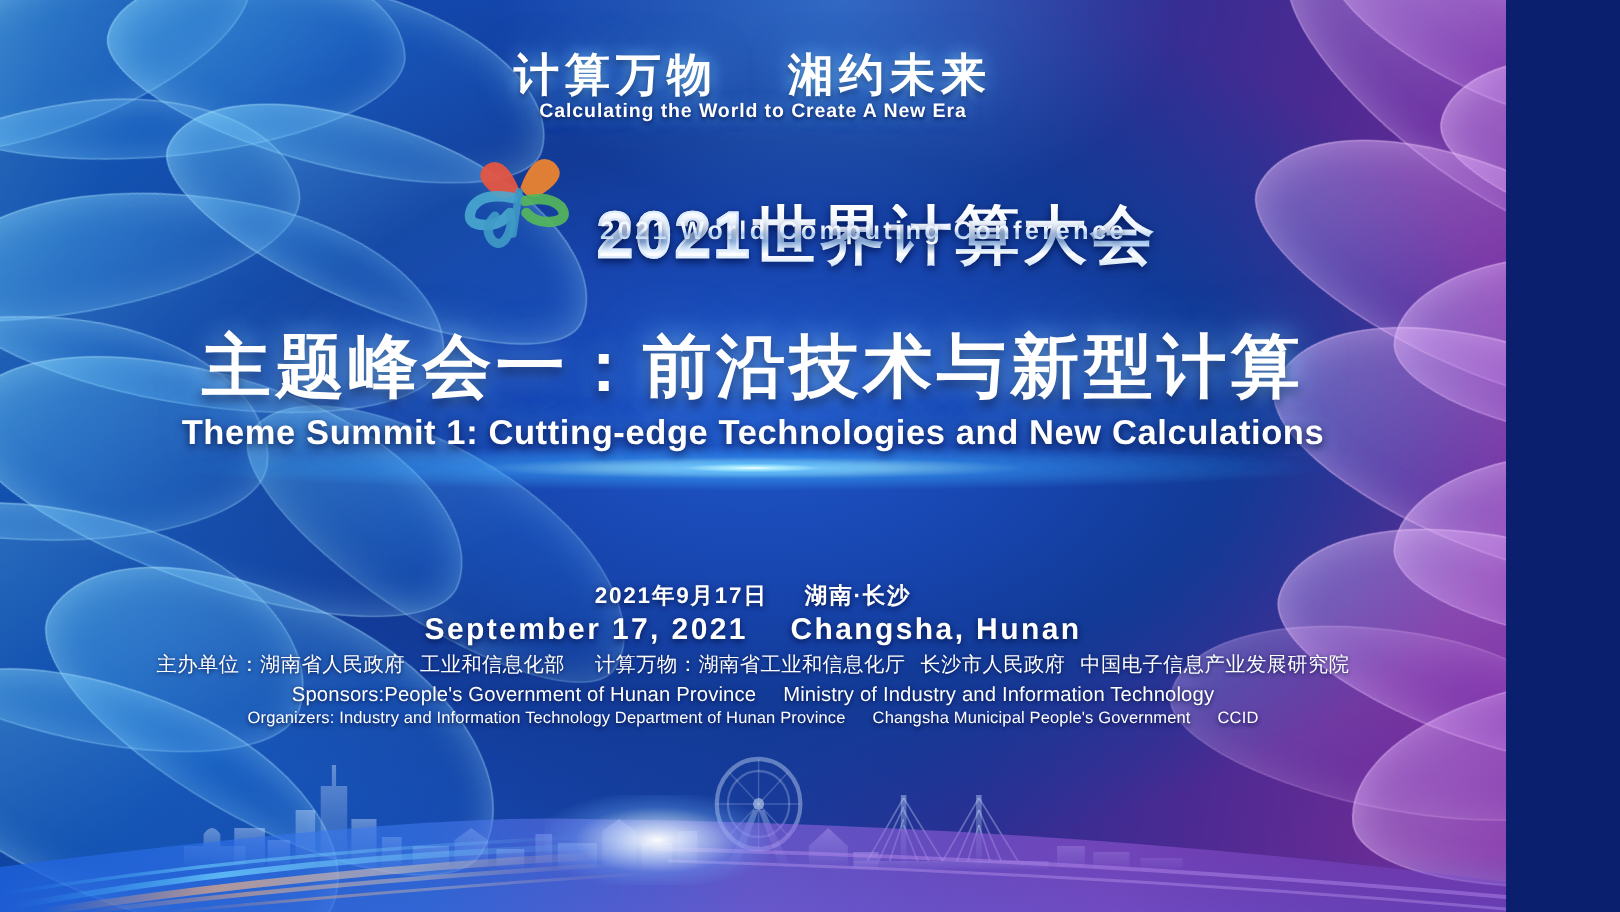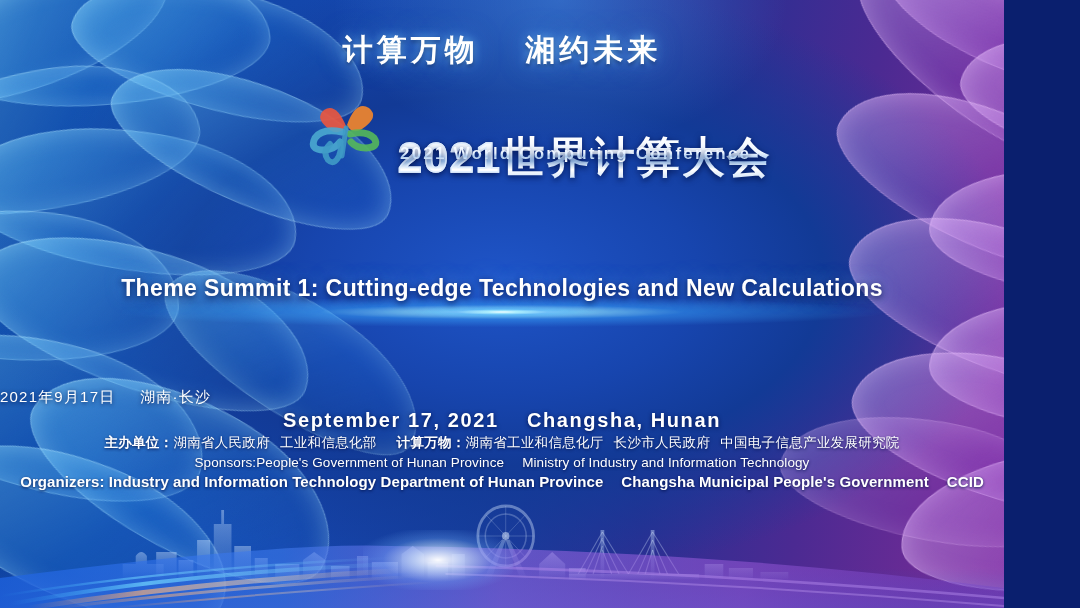--- a/index.html
+++ b/index.html
@@ -91,39 +91,39 @@
     text-shadow: 0 0 16px rgba(130,200,255,.75), 0 3px 7px rgba(0,15,70,.95),
                  0 0 40px rgba(90,165,255,.45);
   }
   .theme-en {
     position:absolute; top:275px; left:0; width:100%; text-align:center;
     font-size:23px; font-weight:700; letter-spacing:.4px; color:#ffffff;
     text-shadow: 0 2px 6px rgba(0,15,70,.95), 0 0 18px rgba(110,185,255,.55);
   }
 
   .date-cn {
-    position:absolute; top:388px; left:0; width:100%; 
-    font-size:15px; font-weight:400; letter-spacing:1.2px; color:#ffffff;
+    position:absolute; top:388px; left:0; width:100%; text-align:center;
+    font-size:15px; font-weight:700; letter-spacing:1.2px; color:#ffffff;
     text-shadow:0 1px 4px rgba(0,15,70,.9);
   }
   .date-en {
     position:absolute; top:409px; left:0; width:100%; text-align:center;
     font-size:20px; font-weight:700; letter-spacing:1.6px; color:#ffffff;
     text-shadow:0 1px 4px rgba(0,15,70,.9);
   }
 
   .orgline {
     position:absolute; left:0; width:100%; text-align:center; color:#ffffff;
     text-shadow:0 1px 3px rgba(0,15,70,.9); white-space:nowrap;
   }
   .org-cn   { top:434px; font-size:13.5px; letter-spacing:.3px; }
-  .org-cn b { font-weight:700; }
+  .org-cn b { font-weight:400; }
   .org-cn .sp { display:inline-block; width:10px; }
   .org-en1  { top:455px; font-size:13.5px; letter-spacing:.1px; }
-  .org-en2  { top:473px; font-size:15px; letter-spacing:.1px;font-weight:bold; }
+  .org-en2  { top:473px; font-size:11px; letter-spacing:.1px; }
   .org-en1 .sp, .org-en2 .sp { display:inline-block; width:9px; }
 </style>
 </head>
 <body>
 
 <div id="poster">
 
   <div class="petals">
 
     <div class="petal pl" style="left:-130px;top:-60px;width:300px;height:150px;transform:rotate(-18deg);">
@@ -313,40 +313,42 @@
     <div class="roadglow"></div>
   </div>
 
   <div class="content">
 
     <div class="slogan-cn">
       <span>计算万物</span>
       <span class="gap"></span>
       <span>湘约未来</span>
     </div>
+    <div class="slogan-en">Calculating the World to Create A New Era</div>
 
     <div class="logoblock">
 
       <svg class="bfly" width="78" height="72" viewBox="0 0 78 72">
         <g fill="none" stroke-linecap="round">
           <path d="M40 32 Q30 8 18 16 Q8 24 24 36 Q33 42 40 32 Z" fill="#e8563f" opacity=".92"></path>
           <path d="M41 31 Q50 6 63 14 Q74 23 56 35 Q46 41 41 31 Z" fill="#f0862c" opacity=".92"></path>
           <path d="M36 38 Q16 34 9 44 Q3 56 18 56 Q28 56 34 48" stroke="#4aa8cf" stroke-width="7" opacity=".9"></path>
           <path d="M24 50 Q16 58 22 66 Q28 72 33 62 Q36 55 34 48" stroke="#3f9bc6" stroke-width="6" opacity=".9"></path>
           <path d="M44 40 Q60 36 68 44 Q74 53 60 54 Q50 54 45 48" stroke="#55b85a" stroke-width="7" opacity=".9"></path>
           <path d="M40 34 Q38 48 36 62" stroke="#3f9bc6" stroke-width="5" opacity=".85"></path>
         </g>
       </svg>
 
       <div class="maintitle">
         <span class="yr">2021</span><span>世界计算大会</span>
       </div>
       <div class="mainsub">2021 World Computing Conference</div>
     </div>
 
+    <div class="theme-cn">主题峰会一：前沿技术与新型计算</div>
     <div class="theme-en">Theme Summit 1: Cutting-edge Technologies and New Calculations</div>
 
     <div class="date-cn">
       <span>2021年9月17日</span>
       <span class="gap" style="display:inline-block;width:14px;"></span>
       <span>湖南·长沙</span>
     </div>
     <div class="date-en">
       <span>September 17, 2021</span>
       <span class="gap" style="display:inline-block;width:14px;"></span>

